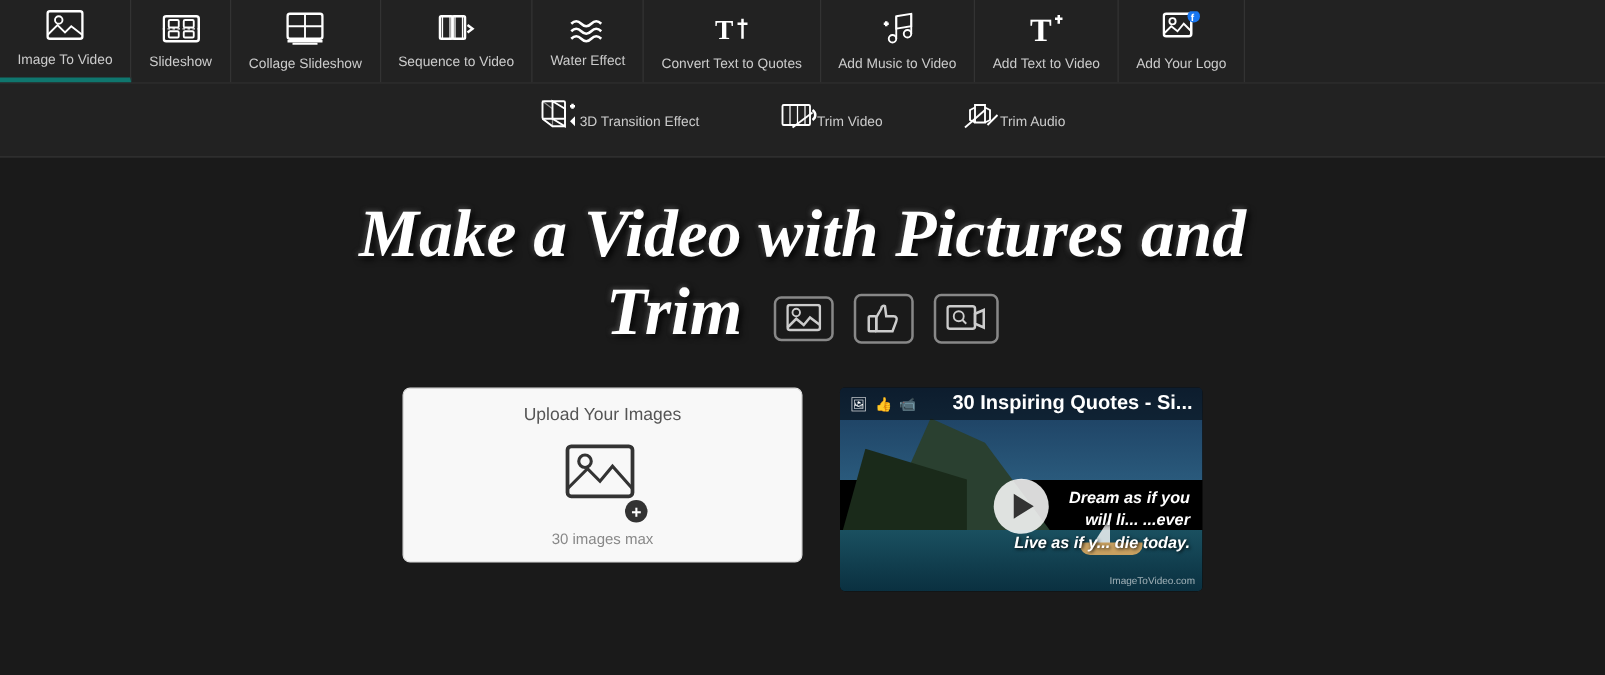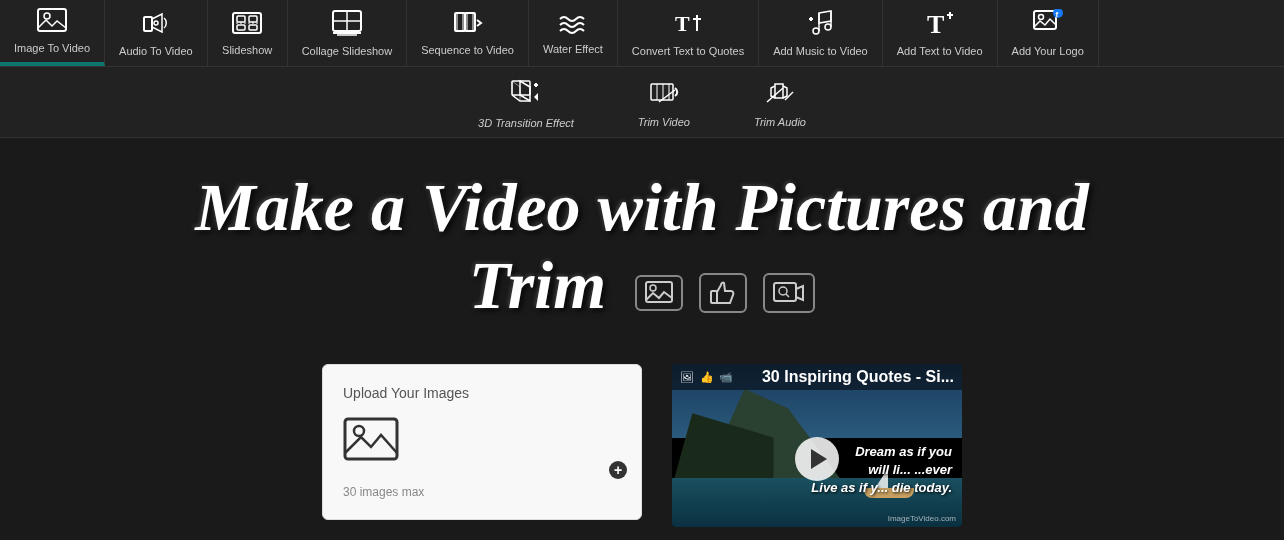--- a/index.html
+++ b/index.html
@@ -54,45 +54,43 @@
       background: #222;
       display: flex;
       align-items: center;
       justify-content: center;
       padding: 8px 0 4px;
       border-bottom: 1px solid #333;
       gap: 40px;
     }
     .second-nav-item {
       display: flex;
-      flex-direction: column;
+      flex-direction: row;
       align-items: center;
       cursor: pointer;
       padding: 4px 12px;
       color: #ccc;
       font-size: 11px;
       text-align: center;
-      font-style: italic;
     }
     .second-nav-icon { font-size: 22px; margin-bottom: 4px; }
 
     
     .hero {
       text-align: center;
       padding: 30px 20px 10px;
     }
     .hero-title {
-      font-size: 68px;
+      font-size: 54px;
       font-weight: 900;
       color: #fff;
       text-shadow: 2px 2px 6px #000, -1px -1px 4px #555;
       font-family: Georgia, 'Times New Roman', serif;
       font-style: italic;
       line-height: 1.15;
-      margin-bottom: 10px;
     }
     .hero-icons {
       display: inline-flex;
       align-items: center;
       gap: 16px;
       margin-left: 12px;
       vertical-align: middle;
     }
     .hero-icon-btn {
       font-size: 28px;
@@ -118,22 +116,22 @@
 
     
     .upload-box {
       background: #f8f8f8;
       border: 1px solid #ddd;
       border-radius: 6px;
       width: 320px;
       min-height: 140px;
       display: flex;
       flex-direction: column;
-      justify-content: center;
-      padding: 20px;
+      align-items: center;
+      justify-content: center;
       color: #555;
       cursor: pointer;
     }
     .upload-label {
       font-size: 14px;
       color: #555;
       margin-bottom: 14px;
     }
     .upload-icon-container {
       position: relative;
@@ -315,31 +313,20 @@
     <span class="nav-icon">
       <svg width="30" height="26" viewBox="0 0 30 26" fill="none">
         <rect x="1" y="1" width="28" height="22" rx="2" stroke="white" stroke-width="2" fill="none"></rect>
         <circle cx="10" cy="8" r="3" stroke="white" stroke-width="1.5" fill="none"></circle>
         <polyline points="1,20 9,12 15,18 20,13 29,20" stroke="white" stroke-width="1.5" fill="none"></polyline>
       </svg>
     </span>
     <span class="nav-label">Image To Video</span>
   </a>
 
-  <a class="nav-item">
-    <span class="nav-icon">
-      <svg width="28" height="28" viewBox="0 0 28 28" fill="none">
-        <rect x="2" y="8" width="8" height="14" rx="1" stroke="white" stroke-width="2" fill="none"></rect>
-        <path d="M10 10 L20 5 L20 23 L10 18 Z" stroke="white" stroke-width="1.5" fill="none"></path>
-        <path d="M22 9 C25 11 25 17 22 19" stroke="white" stroke-width="1.5" fill="none"></path>
-        <circle cx="14" cy="14" r="2" stroke="white" stroke-width="1.5" fill="none"></circle>
-      </svg>
-    </span>
-    <span class="nav-label">Audio To Video</span>
-  </a>
 
   <a class="nav-item">
     <span class="nav-icon">
       <svg width="30" height="26" viewBox="0 0 30 26" fill="none">
         <rect x="1" y="3" width="28" height="20" rx="2" stroke="white" stroke-width="2" fill="none"></rect>
         <line x1="0" y1="13" x2="31" y2="13" stroke="white" stroke-width="1" stroke-dasharray="2,2"></line>
         <rect x="5" y="6" width="8" height="6" rx="1" stroke="white" stroke-width="1.5" fill="none"></rect>
         <rect x="17" y="6" width="8" height="6" rx="1" stroke="white" stroke-width="1.5" fill="none"></rect>
         <rect x="5" y="15" width="8" height="5" rx="1" stroke="white" stroke-width="1.5" fill="none"></rect>
         <rect x="17" y="15" width="8" height="5" rx="1" stroke="white" stroke-width="1.5" fill="none"></rect>

